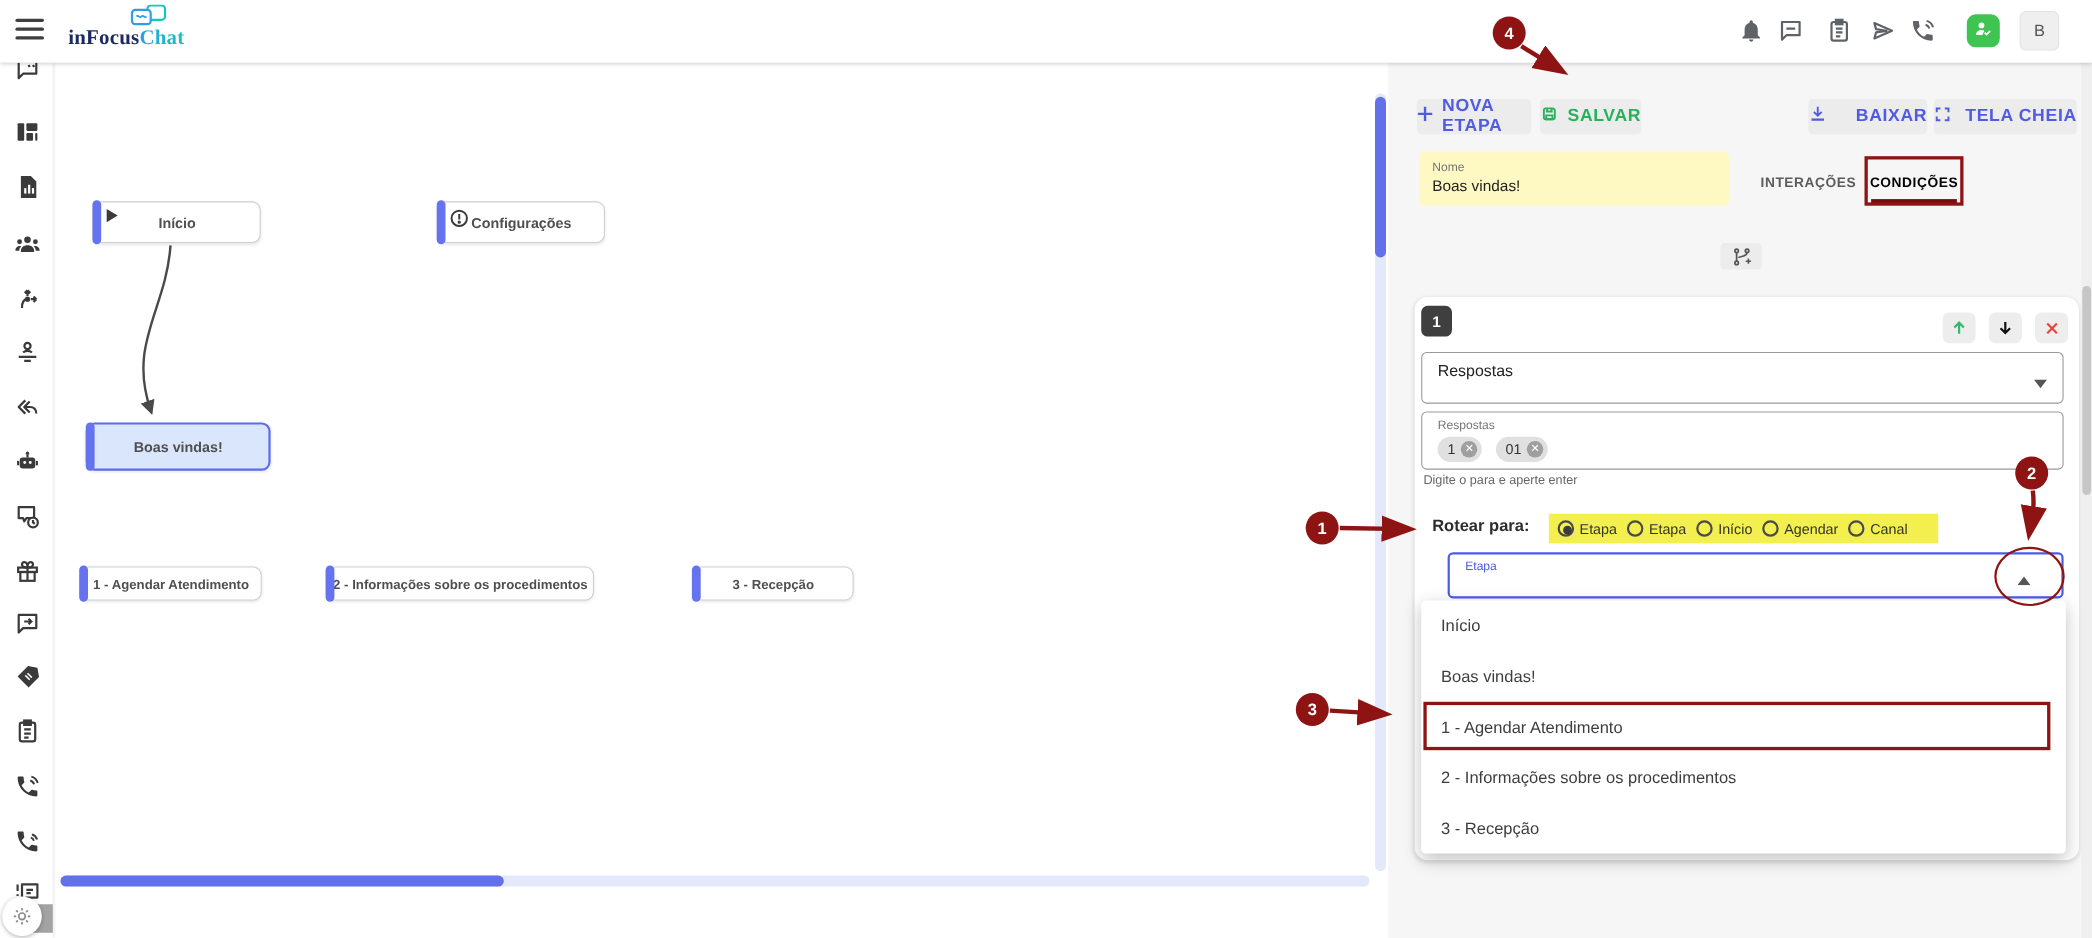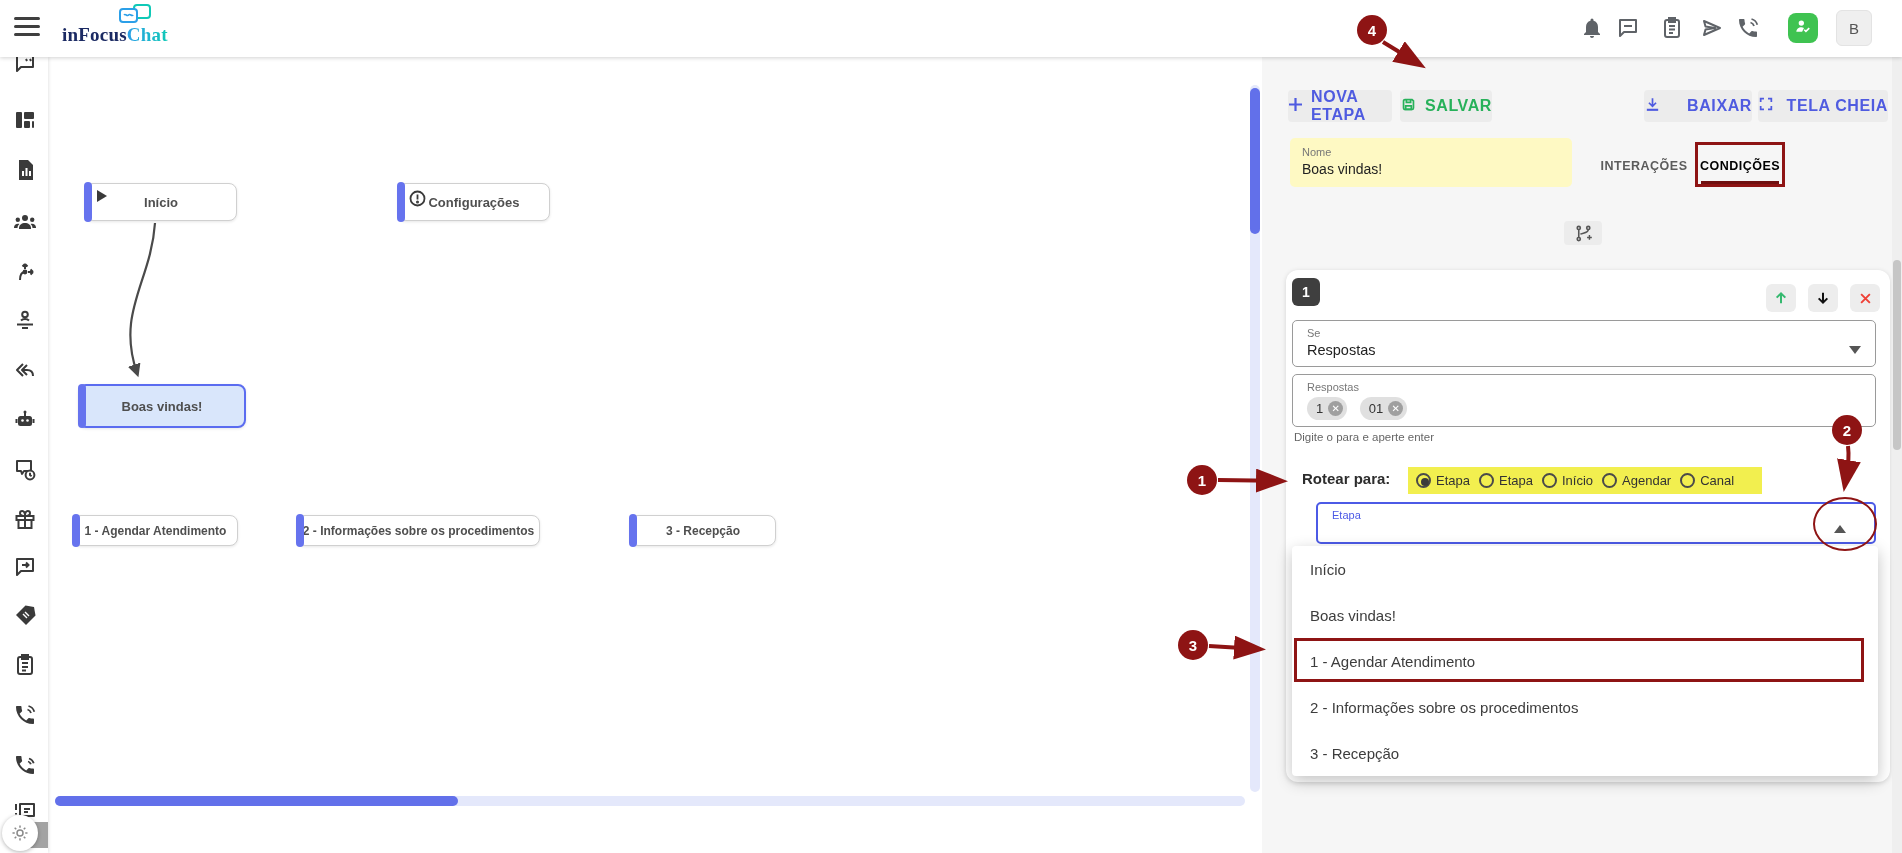--- a/index.html
+++ b/index.html
@@ -398,21 +398,20 @@
         <path d="M12 4v15M5.5 12.5L12 19l6.5-6.5"></path>
       </svg>
   </div>
   <div class="sq-btn" style="left:1850px;">
     <svg width="15" height="15" viewBox="0 0 24 24" fill="none" stroke="#ef4036" stroke-width="3">
         <path d="M5 5l14 14M19 5L5 19"></path>
       </svg>
   </div>
 
   <div class="outl-field" style="top:320px;height:47px;">
-    <div class="field-label">Se</div>
     <div class="field-value" style="font-size:14.5px;">Respostas</div>
     <span class="caret" style="left:556px;top:19px;"><svg width="12" height="8" viewBox="0 0 12 8">
           <path d="M0 0h12L6 8z" fill="#555"></path>
         </svg></span>
   </div>
 
   <div class="outl-field" style="top:374px;height:53px;">
     <div class="field-label">Respostas</div>
     <div style="margin-top:4px;">
       <span class="chip">

